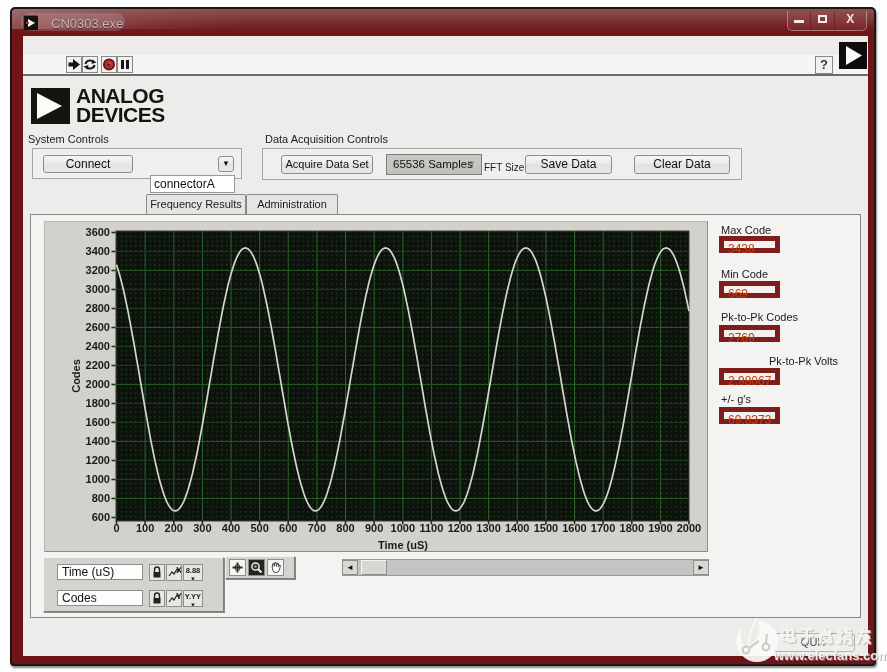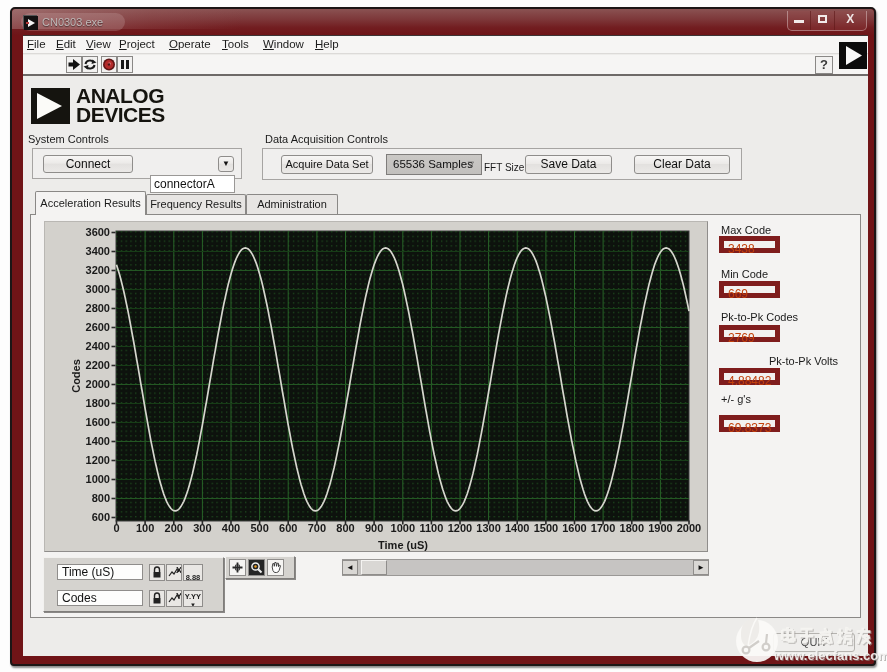--- a/index.html
+++ b/index.html
@@ -4,21 +4,21 @@
 * { margin:0; padding:0; box-sizing:border-box; }
 html,body { width:887px; height:672px; background:#fdfdfd; font-family:"Liberation Sans",sans-serif; overflow:hidden; }
 #win { position:absolute; left:10px; top:7px; width:866px; height:659px; background:#701417; border:2px solid #1c1616; border-radius:5px 5px 4px 4px; box-shadow:1px 2px 2px rgba(0,0,0,0.45); }
 #tbar { position:absolute; left:0; top:0; width:100%; height:26px; border-radius:4px 4px 0 0;
   background:linear-gradient(180deg,#8a5252 0%,#7d3739 40%,#721d20 72%,#6e1518 100%); }
 #tbar .fade { position:absolute; left:0; top:0; width:250px; height:20px; border-radius:4px 0 14px 0;
   background:linear-gradient(100deg, rgba(185,145,145,0.42), rgba(160,100,100,0.22) 55%, rgba(120,40,40,0) 92%); }
 #tpill { position:absolute; left:9px; top:4px; width:104px; height:18px; border-radius:9px; background:rgba(200,170,170,0.28); }
 #ticon { position:absolute; left:11px; top:6px; width:14px; height:14px; background:#181414; border:1px solid #555; }
 #ticon svg { position:absolute; left:0; top:0; }
-#ttext { position:absolute; left:30px; top:7px; font-size:11px; color:#bfb8b8; text-shadow:0 1px 1px rgba(0,0,0,0.5); }
+#ttext { position:absolute; left:39px; top:7px; font-size:13px; color:#bfb8b8; text-shadow:0 1px 1px rgba(0,0,0,0.5); }
 #wbtns { position:absolute; right:7px; top:2px; width:80px; height:20px; border:1px solid rgba(255,255,255,0.35); border-top:none; border-radius:0 0 5px 5px; background:rgba(160,80,80,0.25); display:flex; }
 #wbtns div { flex:1; color:#eee4e4; font-size:11px; font-weight:bold; text-align:center; line-height:17px; border-right:1px solid rgba(90,20,20,0.55); }
 #wbtns div:last-child { border-right:none; flex:1.4; }
 #inner { position:absolute; left:11px; top:26px; width:845px; height:620px; background:#edecea; border-top:1px solid #3c3434; }
 #menu { position:absolute; left:0; top:0; width:100%; height:18px; background:#f6f5f4; border-bottom:1px solid #dcdad8; font-size:11.5px; color:#1c1c1c; }
 #menu span { position:absolute; top:2px; }
 #menu u { text-decoration:underline; }
 #tools { position:absolute; left:0; top:19px; width:100%; height:21px; background:#f6f5f4; border-bottom:2px solid #6e6a68; }
 .tbtn { position:absolute; top:1px; width:16px; height:17px; background:#f2f1f0; border:1px solid #8a8886; }
 #help { position:absolute; top:1px; left:792px; width:18px; height:18px; background:#f2f1f0; border:1px solid #8a8886; color:#3a3a3a; font-size:13px; font-weight:bold; text-align:center; line-height:16px; }
@@ -64,30 +64,20 @@
         </svg>
       </div>
     <div id="ttext">CN0303.exe</div>
     <div id="wbtns">
         <div><span style="display:inline-block;width:10px;height:3px;background:#f2eaea;margin-top:8px;"></span></div>
         <div><span style="display:inline-block;width:9px;height:8px;border:2px solid #f2eaea;margin-top:4px;"></span></div>
         <div style="font-size:12px;">X</div>
       </div>
   </div>
   <div id="inner">
-    <div id="menu">
-      <span style="left:4px"><u>F</u>ile</span>
-        <span style="left:33px"><u>E</u>dit</span>
-      <span style="left:63px"><u>V</u>iew</span>
-        <span style="left:96px"><u>P</u>roject</span>
-      <span style="left:146px"><u>O</u>perate</span>
-        <span style="left:199px"><u>T</u>ools</span>
-      <span style="left:240px"><u>W</u>indow</span>
-        <span style="left:292px"><u>H</u>elp</span>
-    </div>
     <div id="tools">
       <div class="tbtn" style="left:43px"><svg width="14" height="15" viewBox="0 0 14 15">
             <path d="M1.5 5.5 h4.5 v-3.5 l7 5.5 l-7 5.5 v-3.5 h-4.5 z" fill="#131313"></path>
           </svg></div>
       <div class="tbtn" style="left:59px"><svg width="14" height="15" viewBox="0 0 14 15">
             <path d="M2.5 7 a4.5 4 0 0 1 8-2" fill="none" stroke="#1a1a1a" stroke-width="2"></path>
             <path d="M11.5 8 a4.5 4 0 0 1 -8 2" fill="none" stroke="#1a1a1a" stroke-width="2"></path>
             <polygon points="9.5,2.5 13.5,5.5 8.5,7" fill="#1a1a1a"></polygon>
             <polygon points="4.5,12.5 0.5,9.5 5.5,8" fill="#1a1a1a"></polygon>
           </svg></div>
@@ -123,21 +113,20 @@
       <div class="fld" style="left:127px;top:77px;width:85px;height:18px;background:#fff;line-height:16px;margin-top:20px;">connectorA</div>
       <div class="btn" style="left:195px;top:78px;width:16px;height:16px;line-height:14px;font-size:8px;">▼</div>
       <div class="glabel" style="left:242px;top:55px;">Data Acquisition Controls</div>
       <div class="gbox" style="left:239px;top:70px;width:480px;height:32px;"></div>
       <div class="btn" style="left:258px;top:77px;width:92px;height:19px;line-height:17px;font-size:11px;white-space:nowrap;">Acquire Data Set</div>
       <div style="position:absolute;left:363px;top:76px;width:96px;height:21px;background:linear-gradient(180deg,#cac8c5,#c2c0bd);border:1px solid #7f7d7b;font-size:11.5px;color:#111;padding:3px 0 0 6px;"><span style="white-space:nowrap;">65536 Samples</span><span style="position:absolute;right:7px;top:5px;color:#4a4a4a;font-size:8px;">▽</span></div>
       <div class="glabel" style="left:461px;top:84px;font-size:10px;">FFT Size</div>
       <div class="btn" style="left:502px;top:77px;width:87px;height:19px;line-height:17px;">Save Data</div>
       <div class="btn" style="left:611px;top:77px;width:96px;height:19px;line-height:17px;">Clear Data</div>
 
-      <div class="tab" style="left:12px;top:113px;width:111px;height:24px;background:#f4f3f2;line-height:22px;z-index:3;">Acceleration Results</div>
       <div class="tab" style="left:123px;top:116px;width:100px;height:20px;background:#e7e5e3;line-height:19px;">Frequency Results</div>
       <div class="tab" style="left:223px;top:116px;width:92px;height:20px;background:#e7e5e3;line-height:19px;">Administration</div>
       <div id="tabpanel">
         <div id="chart">
           <svg width="664" height="331" viewBox="0 0 664 331">
             <rect x="71" y="9" width="573" height="290" fill="#0d120d" stroke="#3c3c3c" stroke-width="1"></rect>
             <pattern id="dots" x="71" y="9" width="4.78" height="4.75" patternUnits="userSpaceOnUse">
                 <rect x="0" y="0" width="1.3" height="1.3" fill="#1d4a1d"></rect>
               </pattern>
             <rect x="71" y="9" width="573" height="290" fill="url(#dots)"></rect>
@@ -268,21 +257,21 @@
           <div class="axfld" style="top:6px;">Time (uS)</div>
           <div class="axb" style="left:105px;top:6px;"><svg width="14" height="15" viewBox="0 0 14 15">
                 <path d="M4.5 7 v-2.2 a2.5 2.8 0 0 1 5 0 V7" fill="none" stroke="#222" stroke-width="1.4"></path>
                 <rect x="3.5" y="7" width="7" height="5.5" fill="#222"></rect>
               </svg></div>
           <div class="axb" style="left:122px;top:6px;"><svg width="16" height="15" viewBox="0 0 16 15">
                 <path d="M2 11 l3-4 2 2 3-5 2 3" fill="none" stroke="#222" stroke-width="1.2"></path>
                 <text x="9" y="8" font-size="9" font-weight="bold" fill="#111" font-family="Liberation Sans,sans-serif">X</text>
               </svg></div>
           <div class="axb" style="left:139px;top:6px;width:20px;">
-              <div style="font-size:7.5px;font-weight:bold;color:#222;line-height:8px;padding-top:9px;">8.88<br><span style="font-size:6px;">▼</span></div>
+              <div style="font-size:7.5px;font-weight:bold;color:#222;line-height:8px;padding-top:2px;">8.88<br><span style="font-size:6px;">▼</span></div>
             </div>
           <div class="axfld" style="top:32px;">Codes</div>
           <div class="axb" style="left:105px;top:32px;"><svg width="14" height="15" viewBox="0 0 14 15">
                 <path d="M4.5 7 v-2.2 a2.5 2.8 0 0 1 5 0 V7" fill="none" stroke="#222" stroke-width="1.4"></path>
                 <rect x="3.5" y="7" width="7" height="5.5" fill="#222"></rect>
               </svg></div>
           <div class="axb" style="left:122px;top:32px;"><svg width="16" height="15" viewBox="0 0 16 15">
                 <path d="M2 11 l3-4 2 2 3-5 2 3" fill="none" stroke="#222" stroke-width="1.2"></path>
                 <text x="9" y="8" font-size="9" font-weight="bold" fill="#111" font-family="Liberation Sans,sans-serif">Y</text>
               </svg></div>
@@ -305,23 +294,23 @@
               </svg></div>
         </div>
 
         <div class="slabel" style="top:9px;">Max Code</div>
         <div class="sfld" style="top:21px;">3438</div>
         <div class="slabel" style="top:53px;">Min Code</div>
         <div class="sfld" style="top:66px;">669</div>
         <div class="slabel" style="top:96px;">Pk-to-Pk Codes</div>
         <div class="sfld" style="top:110px;">2769</div>
         <div class="slabel" style="top:140px;padding-left:48px;">Pk-to-Pk Volts</div>
-        <div class="sfld" style="top:153px;">4.88482</div>
+        <div class="sfld" style="top:153px;">2.98067</div>
         <div class="slabel" style="top:178px;">+/- g's</div>
-        <div class="sfld" style="top:200px;">69.8373</div>
+        <div class="sfld" style="top:192px;">69.8373</div>
       </div>
       <div id="quit" style="background:#efeeec;border:1px solid #b5b3af;border-radius:3px;line-height:17px;font-size:11px;color:#4a4a4a;text-align:center;">QUIT</div>
     </div>
   </div>
 </div>
 
 <svg id="wm" width="187" height="74" viewBox="0 0 187 74">
   <g opacity="0.93">
     <circle cx="57" cy="43" r="21" fill="#fbfaf8"></circle>
     <path d="M57 20 q-17 1-16 18 q0 7 5 10 q11-3 13-14 q1-9-2-14z" fill="#efede9"></path>

